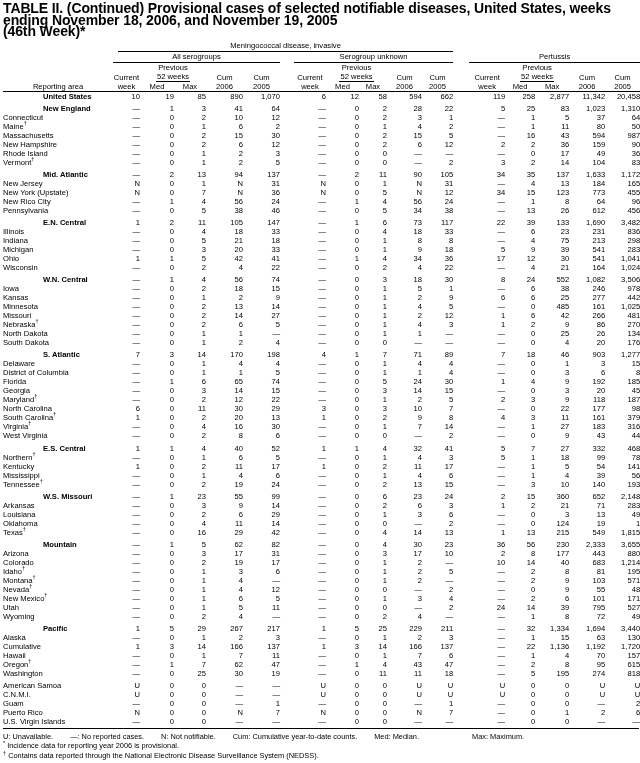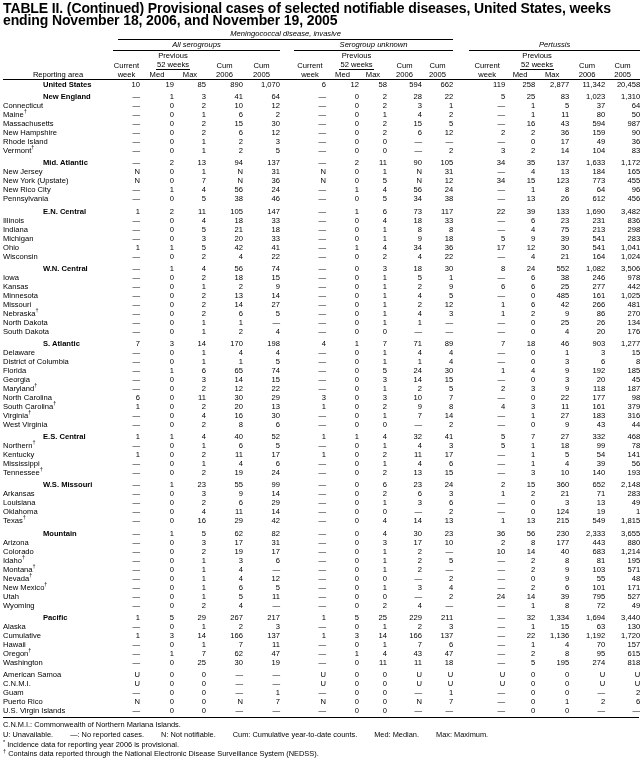--- a/index.html
+++ b/index.html
@@ -12,45 +12,46 @@
   .page { padding:3px 2px 0 3px; }
   .title { font-size:14px; font-weight:bold; line-height:11.5px; letter-spacing:-0.12px; }
   table.tbl { border-collapse:collapse; table-layout:fixed; width:636px; margin-top:3px; }
   .tbl th, .tbl td {
     padding:0; white-space:nowrap; overflow:visible;
     font-size:7.6px; line-height:9px; height:9px;
     vertical-align:bottom; font-weight:normal; text-align:center;
   }
   thead th { font-size:7.2px; font-weight:bold; }
   th.area-h { text-align:center; vertical-align:bottom; }
-  .grule { border-bottom:1px solid #000; text-align:center; padding-bottom:1px;font-style:italic; }
+  .grule { border-bottom:1px solid #000; text-align:center; padding-bottom:1px; }
   .gl1 { margin-left:5px; }
   .gl2 { margin-left:14px; }
   .gl3 { margin-left:16px; }
   th.gs2 { padding-left:14px; }
   th.gs3 { padding-left:16px; }
   .u52 { display:inline-block; border-bottom:1px solid #000; padding:0 1px 0 1px; }
   .hb { border-bottom:1.5px solid #000; }
   tbody td.num { text-align:right; }
   tbody td.area { text-align:left; }
   tr.bold td.area span { font-weight:bold;padding-left:40px; }
   tr.spacer td { height:3.2px; line-height:3.2px; font-size:1px; }
   sup { font-size:5.5px; line-height:0; }
   .endrule { width:636px; border-top:1.5px solid #000; margin-top:2px; }
   .fnblock { margin-top:2.5px; font-size:7.4px; line-height:9.6px; }
   .fn-abbr span { margin-right:17px; }
-  .fn-abbr span:last-child { margin-right:0; }
+  .fn-abbr span:last-child { margin-right:0;margin-left:36px; }
 </style>
 </head>
 <body>
 
 <div class="page">
 
   <div class="title">
     <div>TABLE II. (Continued) Provisional cases of selected notifiable diseases, United States, weeks ending November 18, 2006, and November 19, 2005</div>
+    <div>(46th Week)*</div>
   </div>
 
   <table class="tbl">
     <colgroup>
       <col style="width:110px">
       <col style="width:27px">
         <col style="width:34px">
         <col style="width:32px">
         <col style="width:37px">
         <col style="width:37px">
@@ -1366,21 +1367,20 @@
           <td class="num">0</td>
           <td class="num">—</td>
           <td class="num">—</td>
         </tr>
       </tbody>
   </table>
 
   <div class="endrule"></div>
 
   <div class="fnblock">
-    <div><span>C.N.M.I.: Commonwealth of Northern Mariana Islands.</span></div>
     <div class="fn-abbr">
       <span>U: Unavailable.</span><span>—: No reported cases.</span><span>N: Not notifiable.</span><span>Cum: Cumulative year-to-date counts.</span><span>Med: Median.</span><span>Max: Maximum.</span>
     </div>
     <div><sup>*</sup> <span>Incidence data for reporting year 2006 is provisional.</span></div>
     <div><sup>†</sup> <span>Contains data reported through the National Electronic Disease Surveillance System (NEDSS).</span></div>
   </div>
 
 </div>
 
 </body></html>

